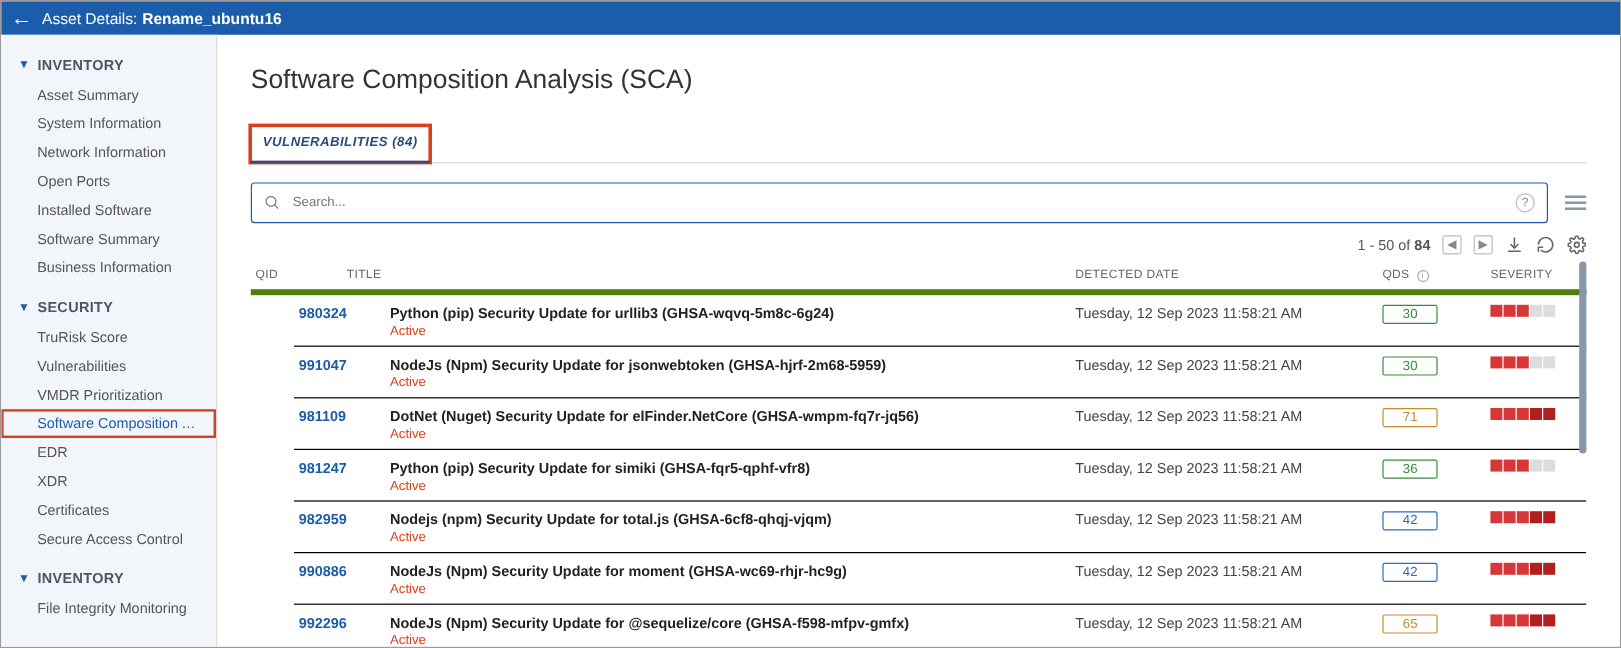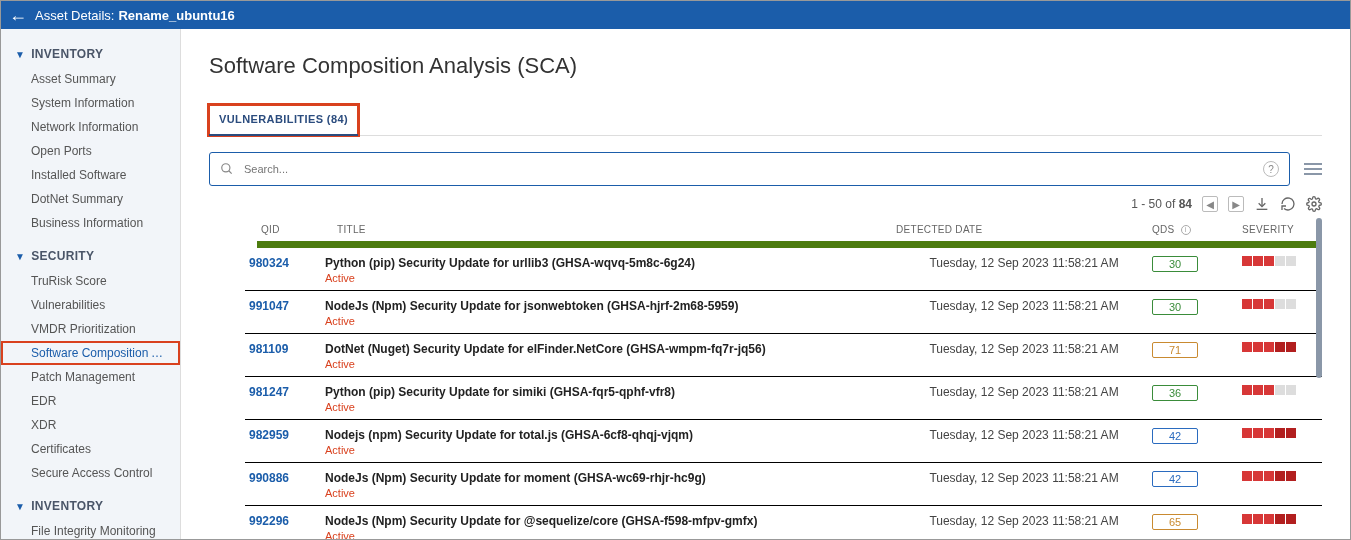--- a/index.html
+++ b/index.html
@@ -13,46 +13,46 @@
   .side-section { margin-bottom:8px;}
   .side-section-head { display:flex; align-items:center; padding:6px 14px; font-size:12px; color:#4a5568; font-weight:600; letter-spacing:0.3px; cursor:pointer;}
   .side-section-head .chev { color:#1B5DAA; font-size:10px; margin-right:6px;}
   .side-item { padding:5px 14px 5px 30px; font-size:12px; color:#555; cursor:pointer; white-space:nowrap; overflow:hidden; text-overflow:ellipsis;}
   .side-item.active { color:#1B5DAA;}
   .side-item.highlight { border:2px solid #d9411e; padding:3px 12px 3px 28px;}
   .main { flex:1; padding:24px 28px 0 28px; overflow:hidden; position:relative;}
   .page-title { font-size:22px; color:#333; font-weight:400; margin-bottom:26px;}
   .tabs { display:flex; border-bottom:1px solid #ddd; margin-bottom:16px;}
   .tab { padding:8px 10px 10px 10px; font-size:11px; letter-spacing:0.4px; color:#666; cursor:pointer; position:relative; margin-right:8px;}
-  .tab.active { color:#2b4c7e; font-weight:600;}
+  .tab.active { color:#2b4c7e; font-weight:600;font-style:italic;}
   .tab.active::after { content:""; position:absolute; left:0; right:0; bottom:-1px; height:2px; background:#2b4c7e;}
   .tab.highlight { outline:3px solid #d9411e; outline-offset:-1px;}
   .search-row { display:flex; align-items:center; margin-bottom:10px;}
   .search-wrap { flex:1; border:1px solid #1B5DAA; border-radius:3px; height:34px; display:flex; align-items:center; padding:0 10px;}
   .search-wrap .sicon { color:#888; margin-right:10px;}
   .search-wrap input { flex:1; border:none; outline:none; font-size:11px; color:#555;}
   .search-wrap .help { color:#888; border:1px solid #bbb; border-radius:50%; width:16px; height:16px; display:flex; align-items:center; justify-content:center; font-size:10px; margin-left:10px;}
   .menu-icon { margin-left:14px; color:#8a97a8; cursor:pointer;}
   .toolbar-row { display:flex; justify-content:flex-end; align-items:center; margin:10px 0 6px 0; gap:10px; color:#555; font-size:12px;}
   .pager-btn { width:16px; height:16px; border:1px solid #bbb; border-radius:2px; display:flex; align-items:center; justify-content:center; font-size:10px; color:#888; cursor:pointer;}
   .toolbar-row .bold { font-weight:bold;}
   .table-wrap { position:relative;}
-  .thead { display:flex; border-bottom:7px solid #4d7c0f; padding:6px 0; font-size:10px; letter-spacing:0.3px; color:#666;margin-left:48px;}
+  .thead { display:flex; border-bottom:5px solid #4d7c0f; padding:6px 0; font-size:10px; letter-spacing:0.3px; color:#666;}
   .col-qid { width:80px; padding-left:4px;}
   .col-title { flex:1;}
   .col-date { width:256px;}
   .col-qds { width:90px; display:flex; align-items:center; gap:4px;}
   .col-sev { width:80px;}
   .info-icon { width:10px; height:10px; border:1px solid #aaa; border-radius:50%; display:inline-flex; align-items:center; justify-content:center; font-size:8px; color:#aaa; margin-left:2px;}
   .rows { overflow:auto;}
   .trow { display:flex; border-bottom:1px solid #000000; padding:8px 0 6px 0; align-items:flex-start;margin-left:36px;}
   .trow .col-qid { color:#1B5DAA; font-size:12px; padding-left:4px; cursor:pointer; font-weight:600;}
   .trow .col-title .t-main { font-size:12px; color:#222; font-weight:600;}
   .trow .col-title .t-status { font-size:11px; color:#d9411e; margin-top:2px;}
-  .trow .col-date { font-size:12px; color:#444;text-align:center;}
+  .trow .col-date { font-size:12px; color:#444;}
   .qds-badge { border:1px solid; border-radius:2px; padding:1px 16px; font-size:11px; min-width:22px; text-align:center; display:inline-block;}
   .sev { display:flex; gap:0;}
   .sev span { width:10px; height:10px; background:#ddd; margin-right:1px;}
   .sev span.on { background:#d73737;}
   .sev span.dark { background:#b21f1f;}
   .scroll-ind { position:absolute; right:0; top:0; width:6px; height:160px; background:#8a97a8; border-radius:3px;}
   svg { display:block;}
 </style>
 </head>
 <body>
@@ -68,33 +68,32 @@
       <div class="side-section">
         <div class="side-section-head">
           <span class="chev">▼</span>
           <span>INVENTORY</span>
         </div>
         <div class="side-item">Asset Summary</div>
         <div class="side-item">System Information</div>
         <div class="side-item">Network Information</div>
         <div class="side-item">Open Ports</div>
         <div class="side-item">Installed Software</div>
-        <div class="side-item">DotNet Summary</div>
+        <div class="side-item">Software Summary</div>
         <div class="side-item">Business Information</div>
       </div>
       <div class="side-section">
         <div class="side-section-head">
           <span class="chev">▼</span>
           <span>SECURITY</span>
         </div>
         <div class="side-item">TruRisk Score</div>
         <div class="side-item">Vulnerabilities</div>
         <div class="side-item">VMDR Prioritization</div>
         <div class="side-item active highlight">Software Composition Analy...</div>
-        <div class="side-item">Patch Management</div>
         <div class="side-item">EDR</div>
         <div class="side-item">XDR</div>
         <div class="side-item">Certificates</div>
         <div class="side-item">Secure Access Control</div>
       </div>
       <div class="side-section">
         <div class="side-section-head">
           <span class="chev">▼</span>
           <span>INVENTORY</span>
         </div>

